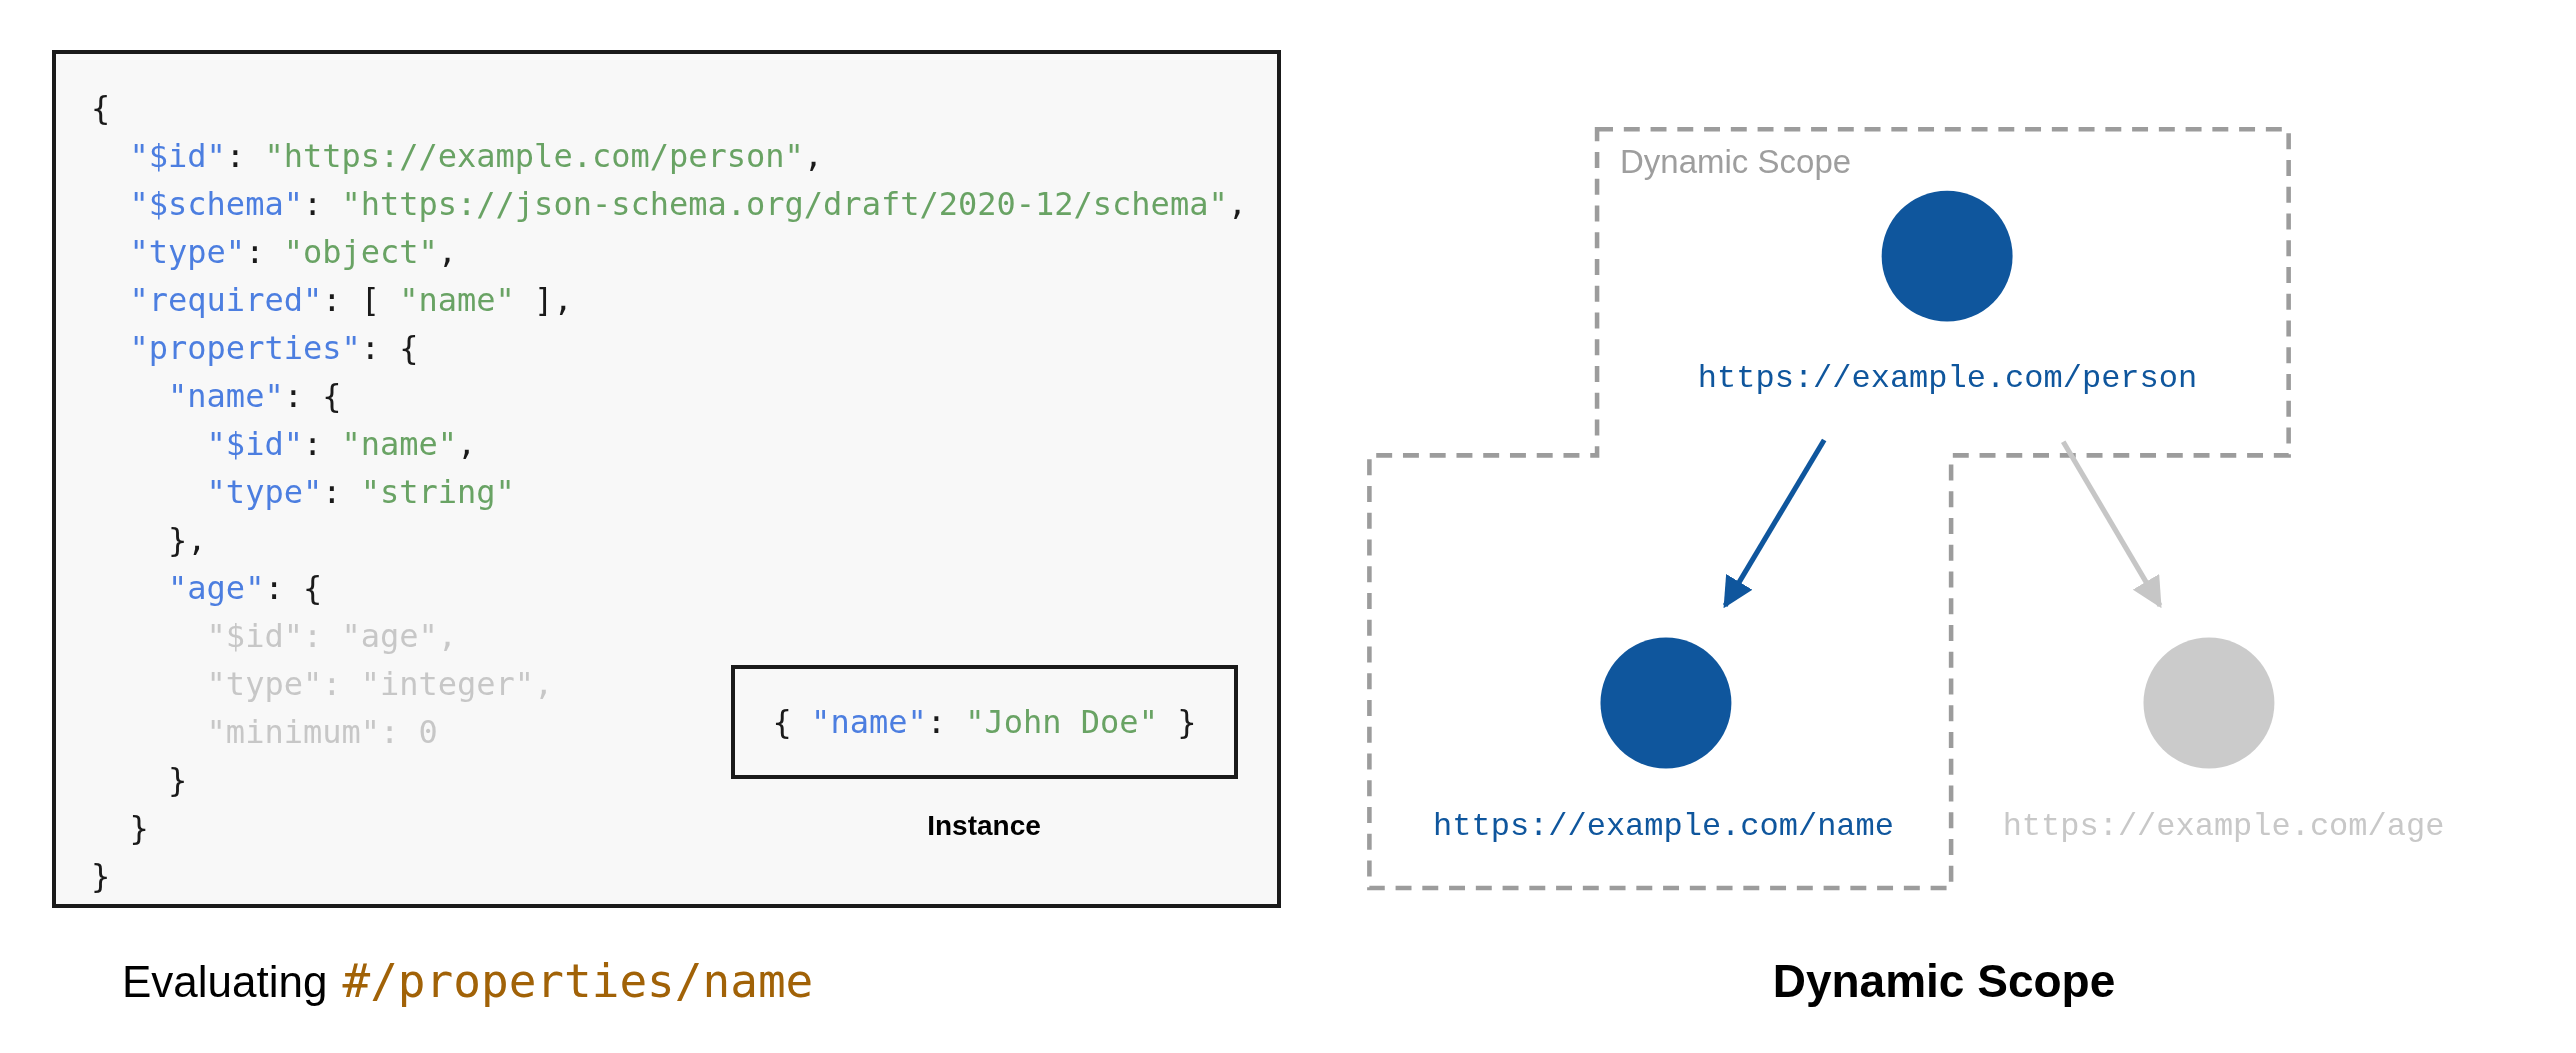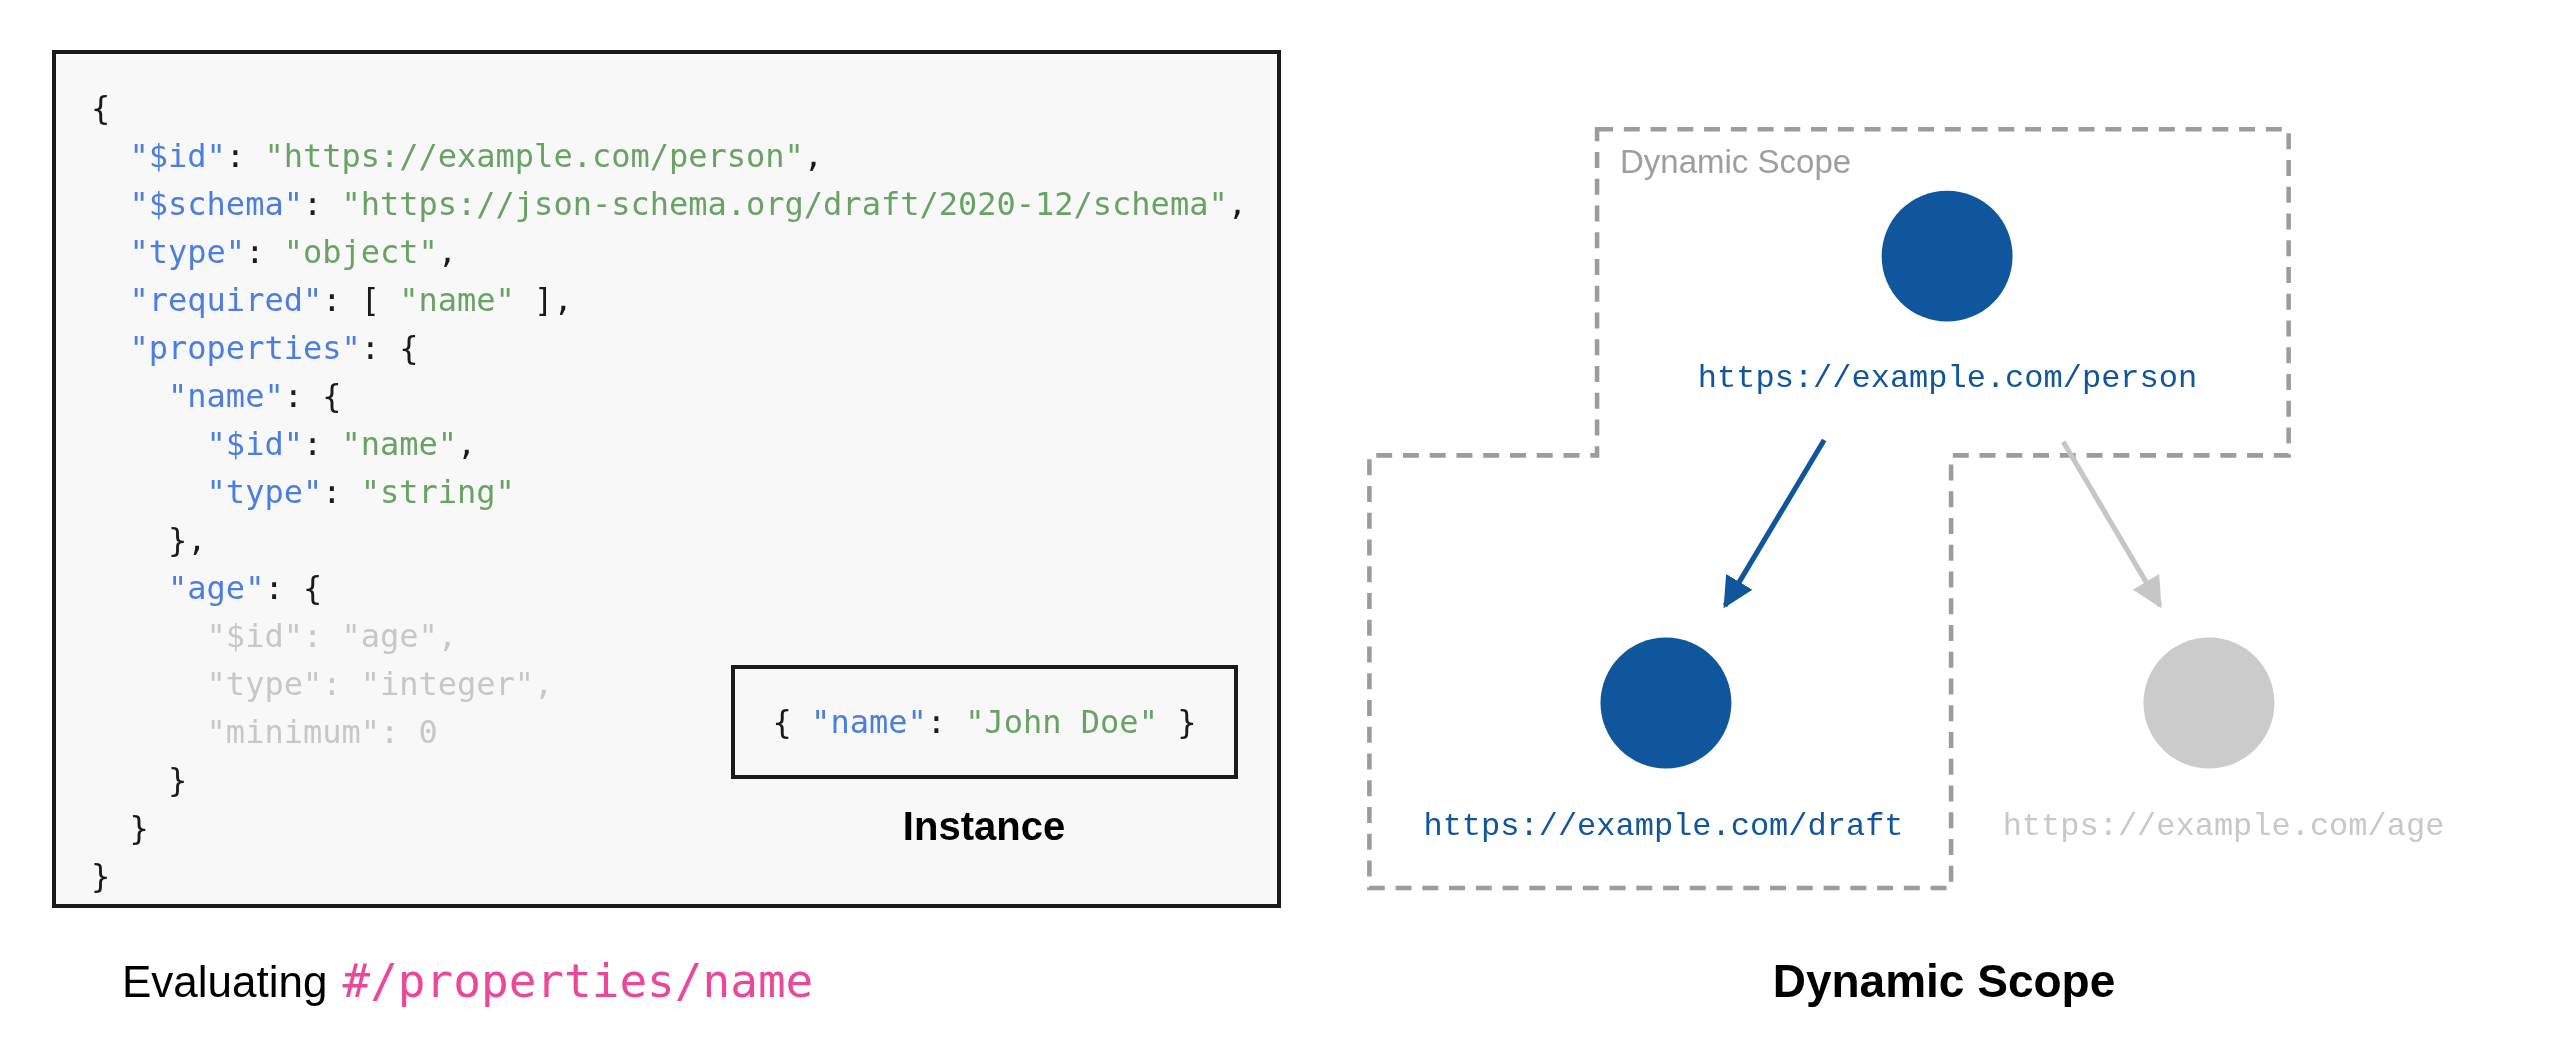--- a/index.html
+++ b/index.html
@@ -25,29 +25,29 @@
   .sd{color:var(--dim-gray);}
   .instance-box{
     position:absolute;left:731px;top:665px;width:507px;height:114px;
     box-sizing:border-box;border:4px solid var(--panel-border);
     background:var(--panel-bg);
     display:flex;align-items:center;justify-content:center;
     font-family:"DejaVu Sans Mono",monospace;font-size:32px;white-space:pre;
   }
   .instance-caption{
     position:absolute;left:813px;top:802px;width:342px;text-align:center;
-    font-weight:bold;font-size:40px;line-height:48px;color:#000;
+    font-weight:bold;font-size:28px;line-height:48px;color:#000;
   }
   
   .caption-left{
     position:absolute;left:122px;top:950px;
     display:flex;align-items:baseline;gap:15px;white-space:pre;
   }
   .cap-bold{font-weight:normal;font-size:44px;line-height:63px;color:#000;}
-  .cap-mono{font-family:"DejaVu Sans Mono",monospace;font-size:46px;line-height:63px;color:#ec4899;}
+  .cap-mono{font-family:"DejaVu Sans Mono",monospace;font-size:46px;line-height:63px;color:#a16207;}
   .caption-right{
     position:absolute;left:1716px;top:950px;width:456px;text-align:center;
     font-weight:bold;font-size:46px;line-height:63px;color:#000;
   }
   
   .diagram-svg{position:absolute;left:0;top:0;width:2576px;height:1053px;}
   .scope-label{
     position:absolute;left:1620px;top:142px;
     font-size:33px;line-height:39px;color:var(--scope-label-gray);
   }
@@ -91,17 +91,17 @@
   <line x1="3204" y1="773" x2="3030" y2="1064" style="stroke:var(--scope-blue)" stroke-width="9" marker-end="url(#head-blue)"></line>
   <line x1="3624" y1="776" x2="3794" y2="1064" style="stroke:var(--arrow-gray)" stroke-width="9" marker-end="url(#head-gray)"></line>
 
   <circle cx="3420" cy="450" r="115" style="fill:var(--scope-blue)"></circle>
   <circle cx="2926" cy="1235" r="115" style="fill:var(--scope-blue)"></circle>
   <circle cx="3880" cy="1235" r="115" style="fill:var(--node-gray-fill)"></circle>
 </svg>
 
 <div class="scope-label">Dynamic Scope</div>
 <div class="node-label person">https://example.com/person</div>
-<div class="node-label name">https://example.com/draft</div>
+<div class="node-label name">https://example.com/name</div>
 <div class="node-label age">https://example.com/age</div>
 
 <div class="caption-right">Dynamic Scope</div>
 
 
 </body></html>

